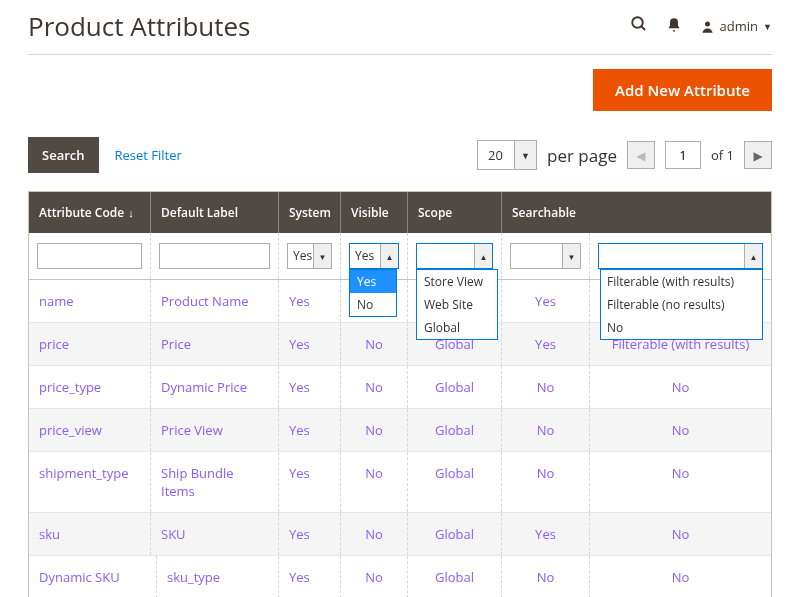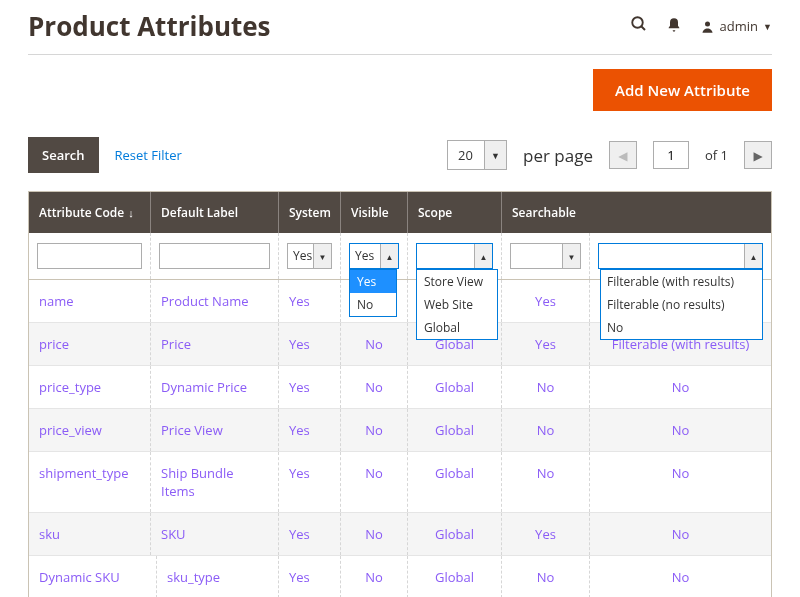--- a/index.html
+++ b/index.html
@@ -1,28 +1,28 @@
 <!DOCTYPE html>
 <html><head>
 <meta charset="utf-8">
 <style>
 *{box-sizing:border-box;margin:0;padding:0;font-family:'Open Sans',Arial,sans-serif}
 body{background:#fff;color:#333;font-size:13px;padding:0 28px;width:800px}
 .topbar{display:flex;justify-content:space-between;align-items:center;padding:8px 0 10px;border-bottom:1px solid #d6d6d6}
-.page-title{font-size:26px;font-weight:700;color:#41362f}
+.page-title{font-size:26px;font-weight:400;color:#41362f}
 .topbar-right{display:flex;align-items:center;gap:18px}
 .icon-btn{cursor:pointer;font-size:17px;color:#41362f}
 .admin-user{display:flex;align-items:center;gap:5px;font-size:13px;color:#41362f;cursor:pointer}
 .admin-user .user-triangle{font-size:9px}
 .action-row{display:flex;justify-content:flex-end;padding:14px 0}
 .btn-primary{background:#eb5202;color:#fff;border:none;padding:11px 22px;font-size:15px;font-weight:600;cursor:pointer}
 .toolbar{display:flex;align-items:center;gap:12px;padding:12px 0 18px}
 .btn-search{background:#514943;color:#fff;border:none;padding:9px 14px;font-size:13px;font-weight:600;cursor:pointer}
 .link-reset{color:#007bdb;font-size:13px;cursor:pointer;margin-left:4px}
-.toolbar-right{margin-left:auto;display:flex;align-items:center;gap:16px}
+.toolbar-right{margin-left:auto;display:flex;align-items:center;gap:10px}
 .select-wrap{display:flex;border:1px solid #adadad}
 .select-wrap .val{padding:5px 10px;min-width:36px;font-size:13px}
 .select-wrap .caret{background:#efefef;border-left:1px solid #adadad;width:22px;display:flex;align-items:center;justify-content:center;font-size:9px;cursor:pointer}
 .perpage-label{font-size:17px;color:#333}
 .pgbtn{width:28px;height:28px;border:1px solid #adadad;background:#efefef;display:flex;align-items:center;justify-content:center;font-size:12px;color:#666;cursor:pointer}
 .pgbtn.disabled{color:#bbb;cursor:default}
 .page-input{width:36px;height:28px;border:1px solid #adadad;text-align:center;font-size:13px}
 .of-total{font-size:13px}
 .grid{border:1px solid #cac3b4;position:relative}
 .grid-head{display:flex;background:#514943;color:#ffffff}

